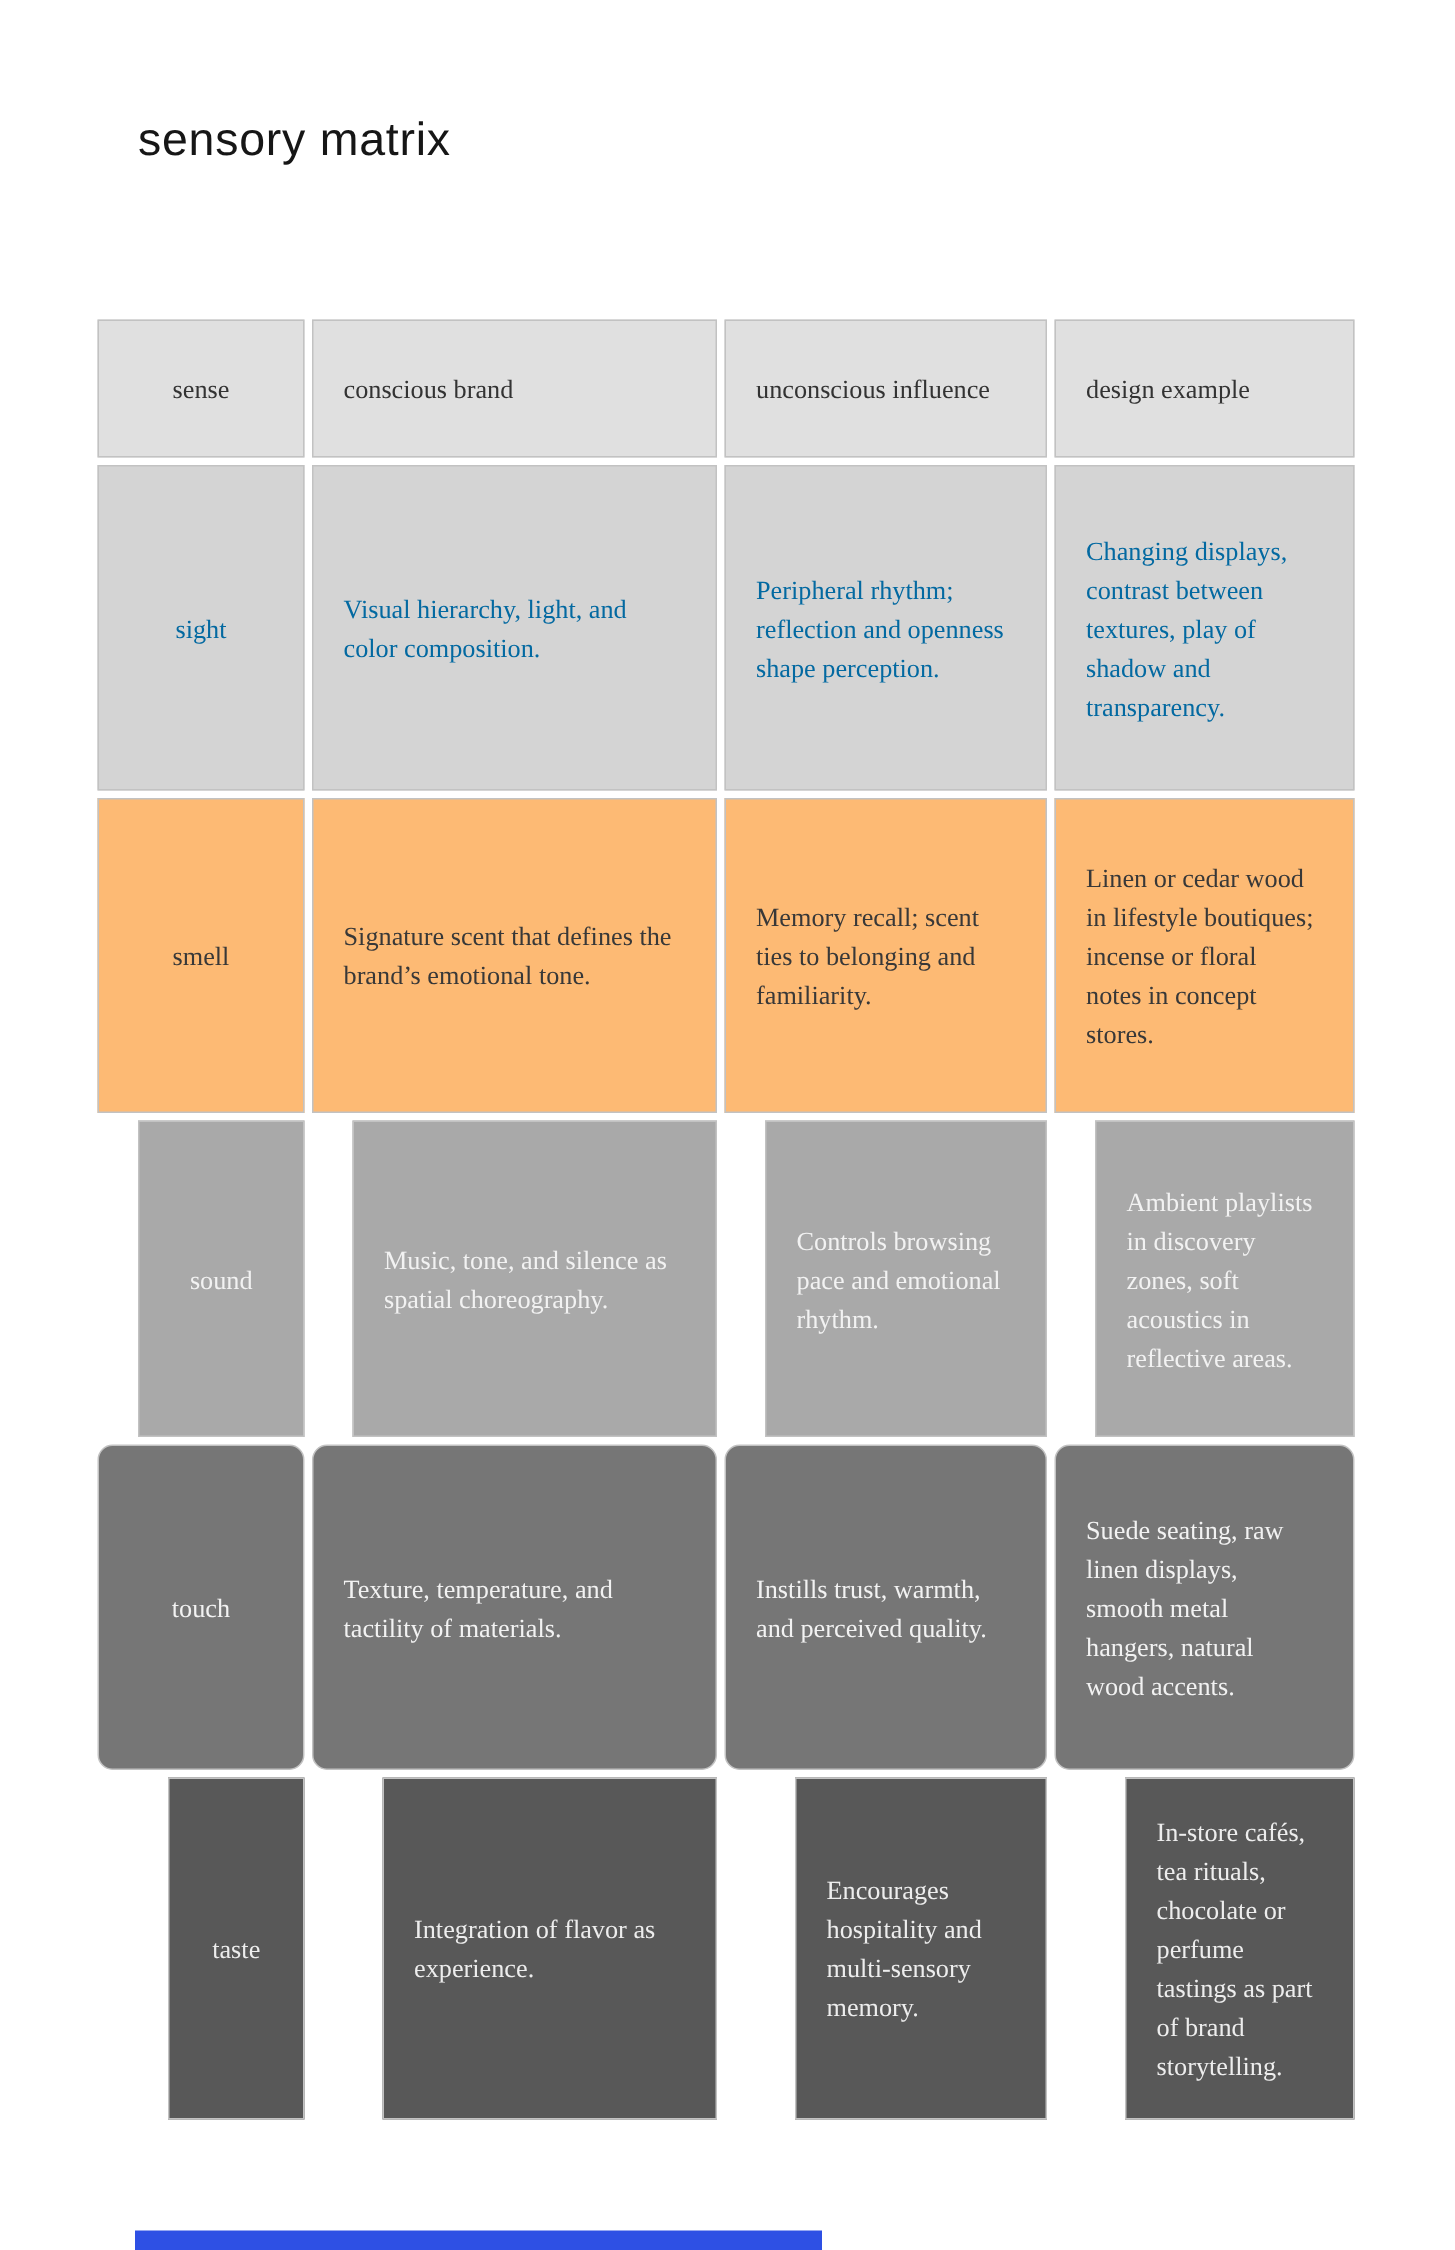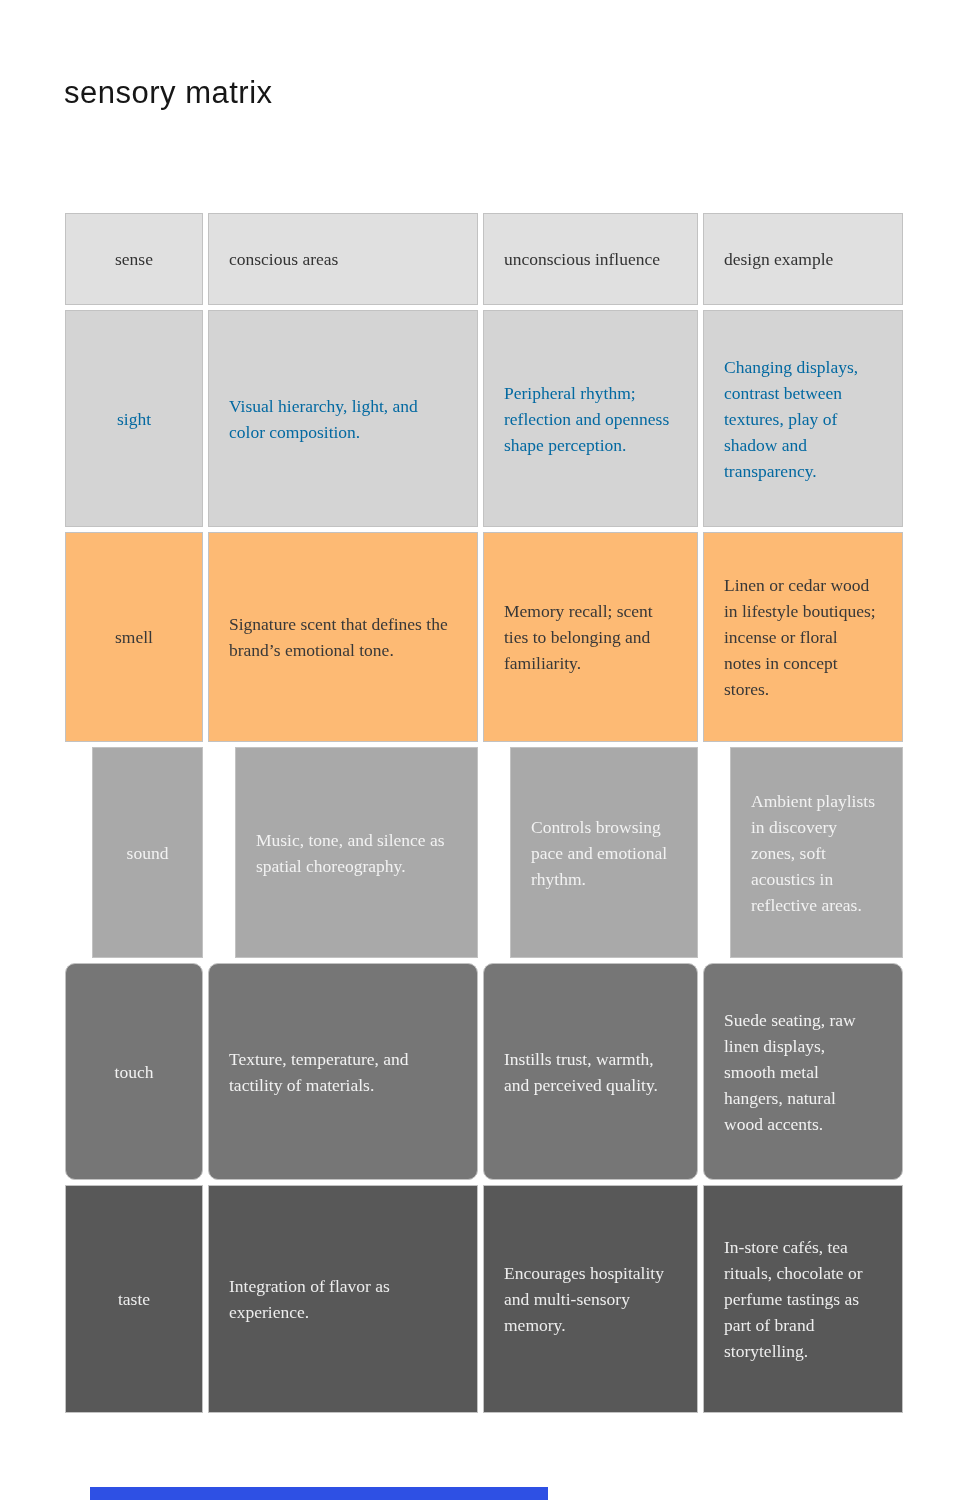--- a/index.html
+++ b/index.html
@@ -1,21 +1,21 @@
 <!DOCTYPE html>
 <html><head>
 <meta charset="utf-8">
 <style>
   html,body{margin:0;padding:0;}
   body{
     width:970px;height:1500px;position:relative;background:#ffffff;
     font-family:"Liberation Serif", serif;overflow:hidden;
   }
   .page-title{
-    position:absolute;left:64px;top:54px;
+    position:absolute;left:92px;top:54px;
     font-family:"Liberation Sans", sans-serif;
     font-size:31px;font-weight:400;letter-spacing:0.5px;color:#161616;
   }
   .matrix{
     position:absolute;left:65px;top:213px;width:838px;
     display:grid;
     grid-template-columns:138px 270px 215px 200px;
     grid-template-rows:92px 217px 210px 211px 217px 228px;
     gap:5px;
   }
@@ -25,37 +25,37 @@
     display:flex;align-items:center;
     font-size:17.5px;line-height:26px;
     padding:14px 24px 14px 20px;
   }
   .cell.sense-col{justify-content:center;text-align:center;padding:8px;font-family:Liberation Serif, serif;}
   .r-header .cell{background:#e0e0e0;color:#333333;}
   .r-sight  .cell{background:#d4d4d4;color:#0369a1;}
   .r-smell  .cell{background:#fdba74;color:#383838;}
   .r-sound  .cell{background:#a9a9a9;color:#f2f2f2;margin-left:27px;}
   .r-touch  .cell{background:#767676;color:#f2f2f2;border-radius:10px;}
-  .r-taste  .cell{background:#585858;color:#ededed;}
+  .r-taste  .cell{background:#585858;color:#ededed;margin-left:47px;}
   .r-header, .r-sight, .r-smell, .r-sound, .r-touch, .r-taste{display:contents;}
   .accent-bar{
     position:absolute;left:90px;top:1487px;width:458px;height:13px;
     background:#2e50e4;
   }
 </style>
 </head>
 <body>
 
 <h1 class="page-title">sensory matrix</h1>
 
 <div class="matrix">
 
   <div class="r-header">
     <div class="cell sense-col">sense</div>
-    <div class="cell">conscious areas</div>
+    <div class="cell">conscious brand</div>
     <div class="cell">unconscious influence</div>
     <div class="cell">design example</div>
   </div>
 
   <div class="r-sight">
     <div class="cell sense-col">sight</div>
     <div class="cell">Visual hierarchy, light, and color composition.</div>
     <div class="cell">Peripheral rhythm; reflection and openness shape perception.</div>
     <div class="cell">Changing displays, contrast between textures, play of shadow and transparency.</div>
   </div>

